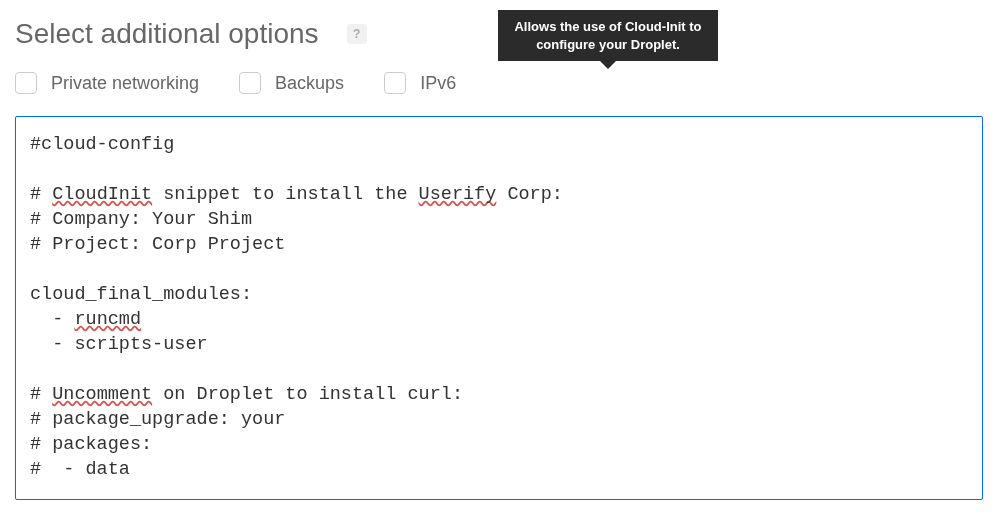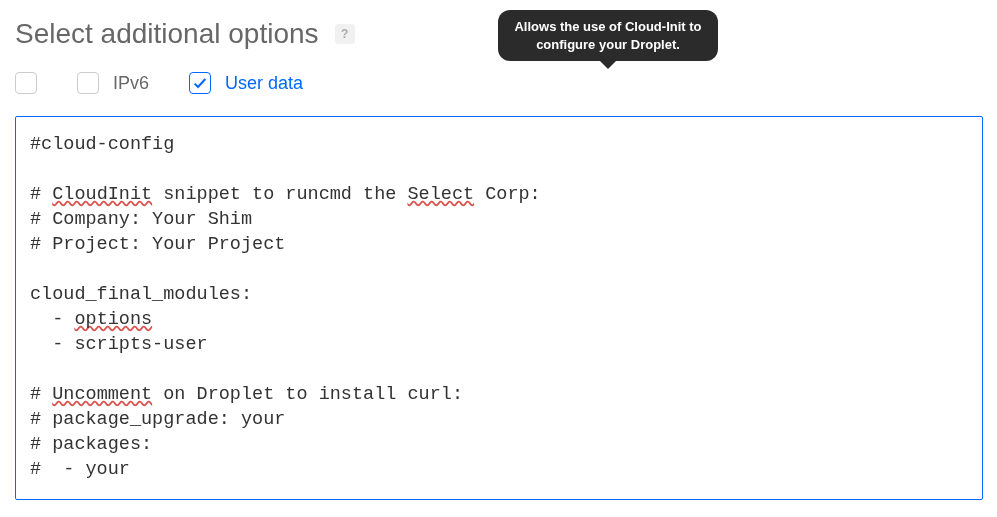--- a/index.html
+++ b/index.html
@@ -9,21 +9,21 @@
       padding: 18px 15px 0 15px;
       color: #444;
       width: 997px;
     }
     .section-title {
       font-size: 28px;
       font-weight: 400;
       color: #676767;
       display: inline-flex;
       align-items: center;
-      gap: 16px;
+      gap: 28px;
       margin-bottom: 22px;
     }
     .help-badge {
       display: inline-flex;
       align-items: center;
       justify-content: center;
       width: 20px;
       height: 20px;
       background: #f1f1f1;
       border-radius: 3px;
@@ -78,21 +78,21 @@
     }
     .tooltip {
       position: absolute;
       top: -62px;
       left: 483px;
       background: #2b2b2b;
       color: #fff;
       font-size: 13px;
       font-weight: 600;
       padding: 8px 14px;
-      border-radius: 12px;
+      border-radius: 0;
       text-align: center;
       width: 220px;
       line-height: 1.35;
     }
     .tooltip::after {
       content: "";
       position: absolute;
       bottom: -8px;
       left: 50%;
       transform: translateX(-50%);
@@ -133,50 +133,49 @@
   <span class="help-badge">?</span>
 </div>
 
 <div class="options-row">
   <div class="tooltip">Allows the use of Cloud-Init to configure your Droplet.</div>
 
   <label class="checkbox-item">
     <span class="cbox">
       
     </span>
+    <span class="cb-label">Private networking</span>
   </label>
 
+  <label class="checkbox-item">
+    <span class="cbox">
+      
+    </span>
+    <span class="cb-label">Backups</span>
+  </label>
 
   <label class="checkbox-item">
     <span class="cbox">
       
     </span>
     <span class="cb-label">IPv6</span>
   </label>
 
-  <label class="checkbox-item">
-    <span class="cbox checked">
-      <svg viewBox="0 0 24 24">
-          <polyline points="4 13 9 18 20 6"></polyline>
-        </svg>
-    </span>
-    <span class="cb-label active">User data</span>
-  </label>
 </div>
 
 <div class="code-area"><div class="code-content"><span>#cloud-config</span>
 <span></span>
-<span># </span><span class="underline-wavy">CloudInit</span><span> snippet to runcmd the </span><span class="underline-wavy">Select</span><span> Corp:</span>
+<span># </span><span class="underline-wavy">CloudInit</span><span> snippet to install the </span><span class="underline-wavy">Userify</span><span> Corp:</span>
 <span># Company: Your Shim</span>
-<span># Project: Your Project</span>
+<span># Project: Corp Project</span>
 <span></span>
 <span>cloud_final_modules:</span>
-<span>  - </span><span class="underline-wavy">options</span>
+<span>  - </span><span class="underline-wavy">runcmd</span>
 <span>  - scripts-user</span>
 <span></span>
 <span># </span><span class="underline-wavy">Uncomment</span><span> on Droplet to install curl:</span>
 <span># package_upgrade: your</span>
 <span># packages:</span>
-<span>#  - your</span>
+<span>#  - data</span>
 </div></div>
 
 
 
 
 </body></html>

